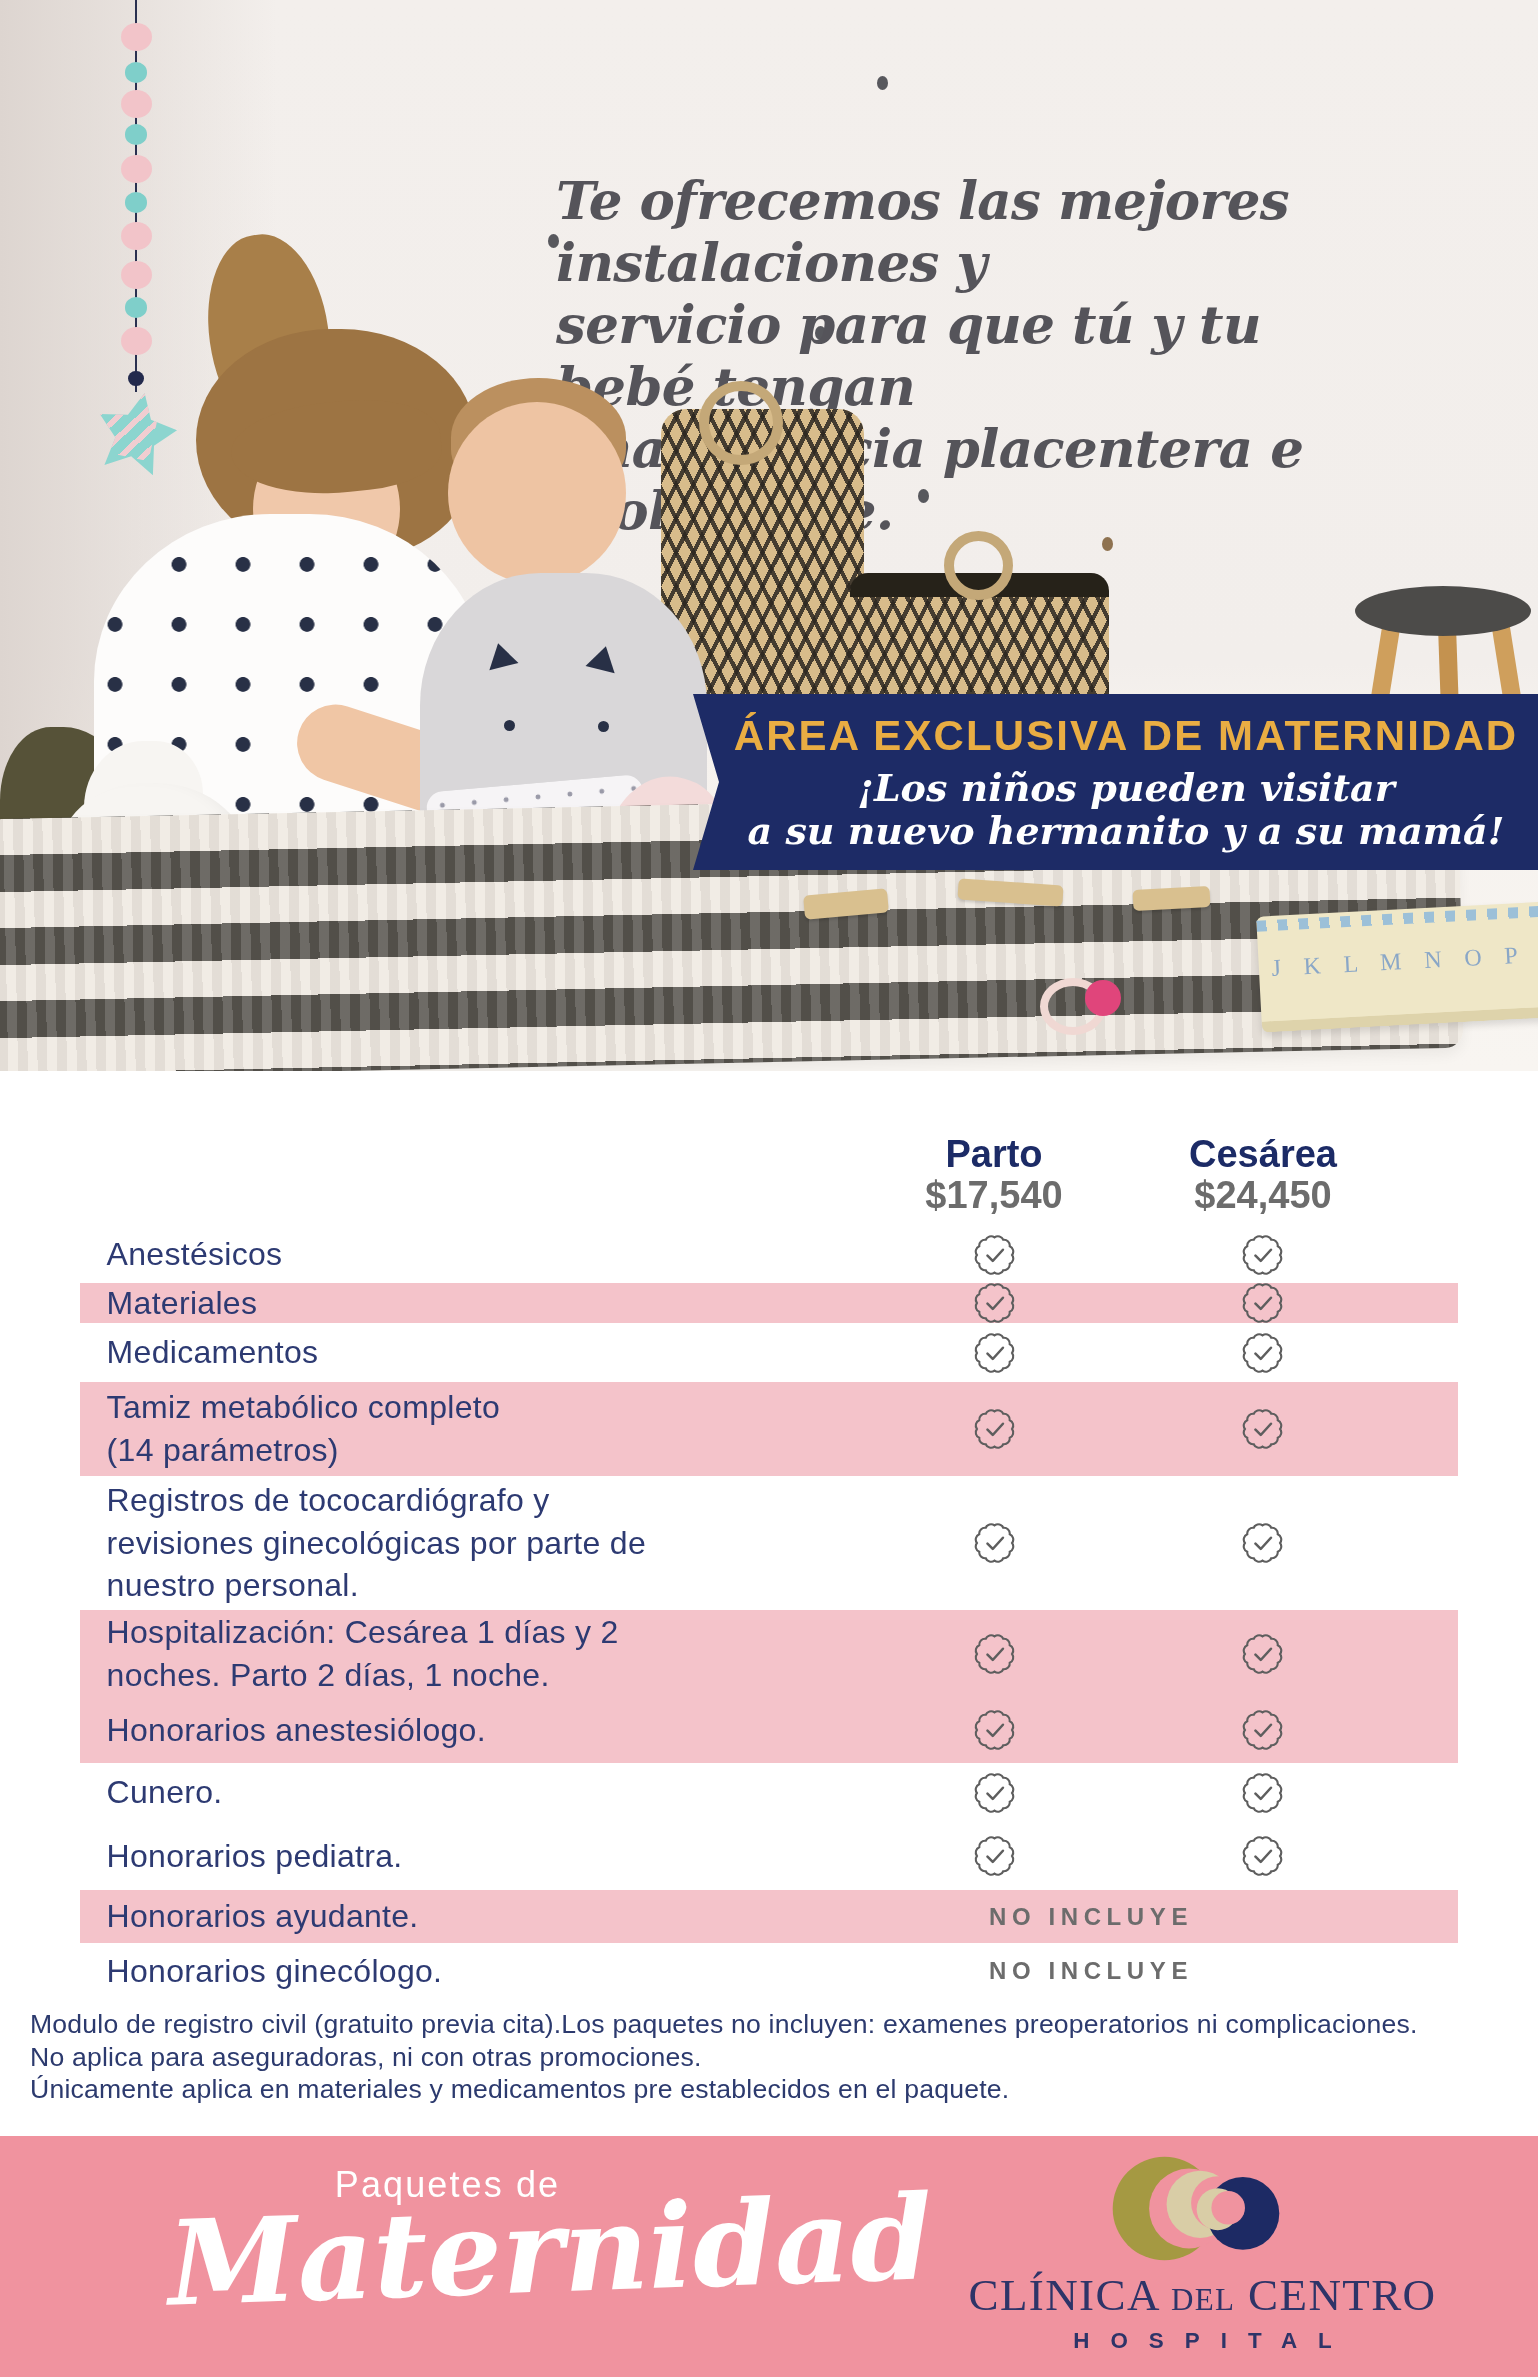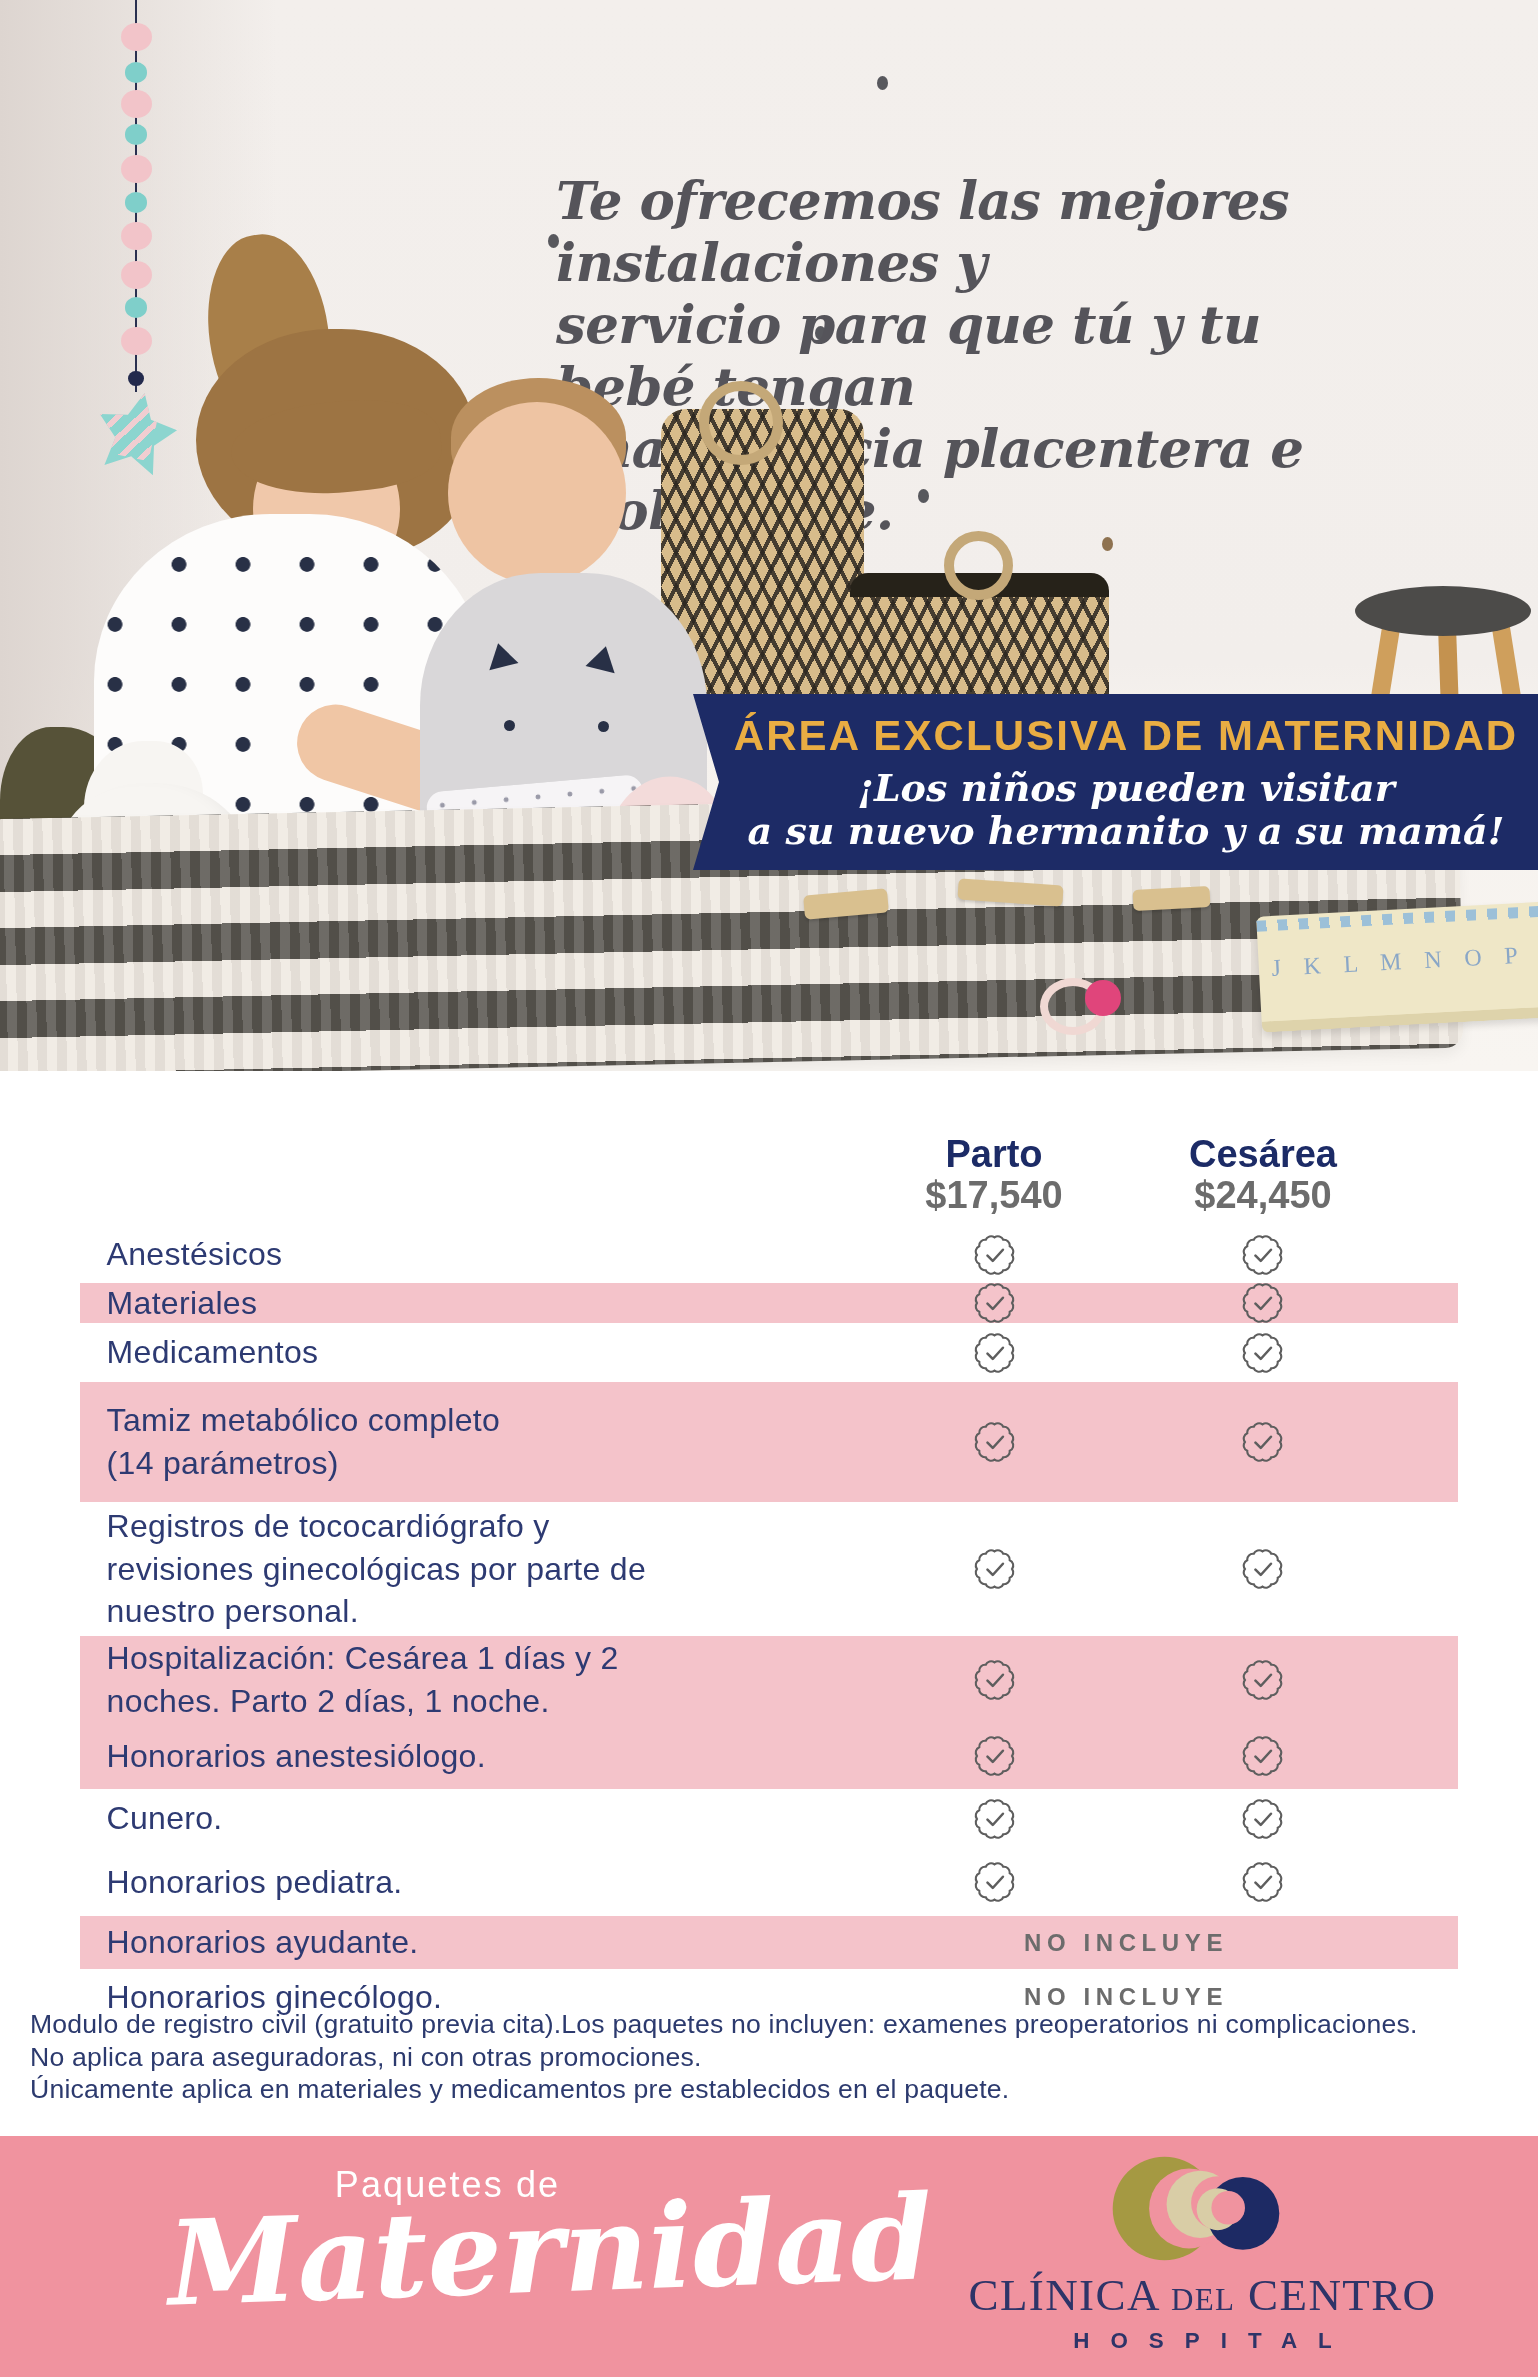--- a/index.html
+++ b/index.html
@@ -98,26 +98,26 @@
   .col-head{position:absolute;width:252px;text-align:center;line-height:1.08;}
   .col-head .cname{font-weight:bold;font-size:38px;color:#1c2b66;}
   .col-head .cprice{font-weight:bold;font-size:38px;color:#6c6c6c;}
   #col-parto{left:868px;}
   #col-cesarea{left:1137px;}
 
   #rows{position:absolute;left:80px;top:1226px;width:1378px;}
   .row{position:relative;width:100%;display:flex;align-items:center;}
   .row.pink{background:#f4c3ca;}
   .row-label{padding-left:26.6px;font-size:32px;line-height:1.33;color:#2d3a72;white-space:pre-line;letter-spacing:0.3px;}
-  .h-s{height:57px;} .h-m{height:40px;} .h-m2{height:59px;} .h-2l{height:120px;} .h-3l{height:134px;}
+  .h-s{height:57px;} .h-m{height:40px;} .h-m2{height:59px;} .h-2l{height:94px;} .h-3l{height:134px;}
   .h-2b{height:87px;} .h-r7{height:59px;} .h-r8{height:66px;} .h-r9{height:68px;} .h-r10{height:53px;} .h-r11{height:56px;}
   .cell{position:absolute;top:50%;transform:translate(0,-50%);display:flex;align-items:center;justify-content:center;}
   .cell.parto{left:891px;width:46px;}
   .cell.cesarea{left:1159px;width:46px;}
-  .cell.noinc{left:885px;width:322px;font-weight:bold;font-size:24px;letter-spacing:5.6px;color:#6c6c6c;white-space:nowrap;}
+  .cell.noinc{left:850px;width:322px;font-weight:bold;font-size:24px;letter-spacing:5.6px;color:#6c6c6c;white-space:nowrap;}
   .seal{width:45px;height:45px;display:block;}
 
   
   #notes{position:absolute;left:30px;top:2008px;width:1489px;font-size:26.6px;line-height:1.23;color:#2c3a6e;letter-spacing:0.2px;}
 
   
   #footer{position:absolute;left:0;top:2136px;width:1538px;height:241px;background:#f0939f;}
   #pkg{position:absolute;left:168px;top:28px;width:559px;text-align:center;color:#ffffff;}
   #pkg-eyebrow{font-size:36px;letter-spacing:2.1px;font-weight:400;}
   #pkg-title{margin-top:-12.6px;font-family:"DejaVu Serif",serif;font-style:italic;font-weight:bold;font-size:117px;

